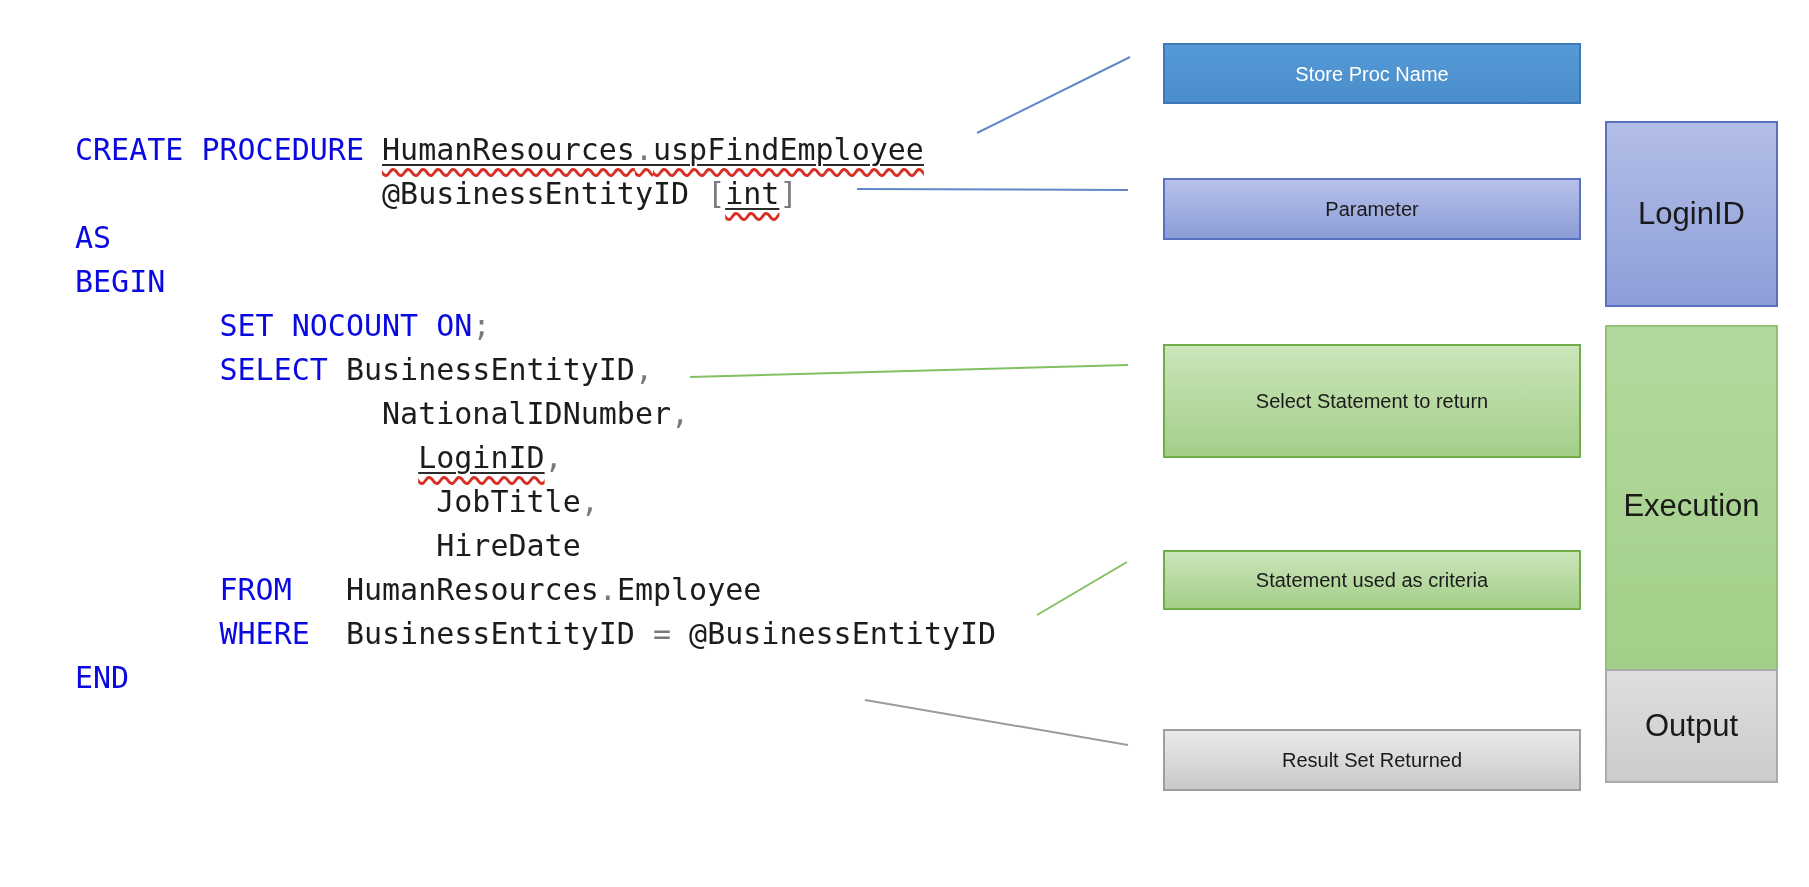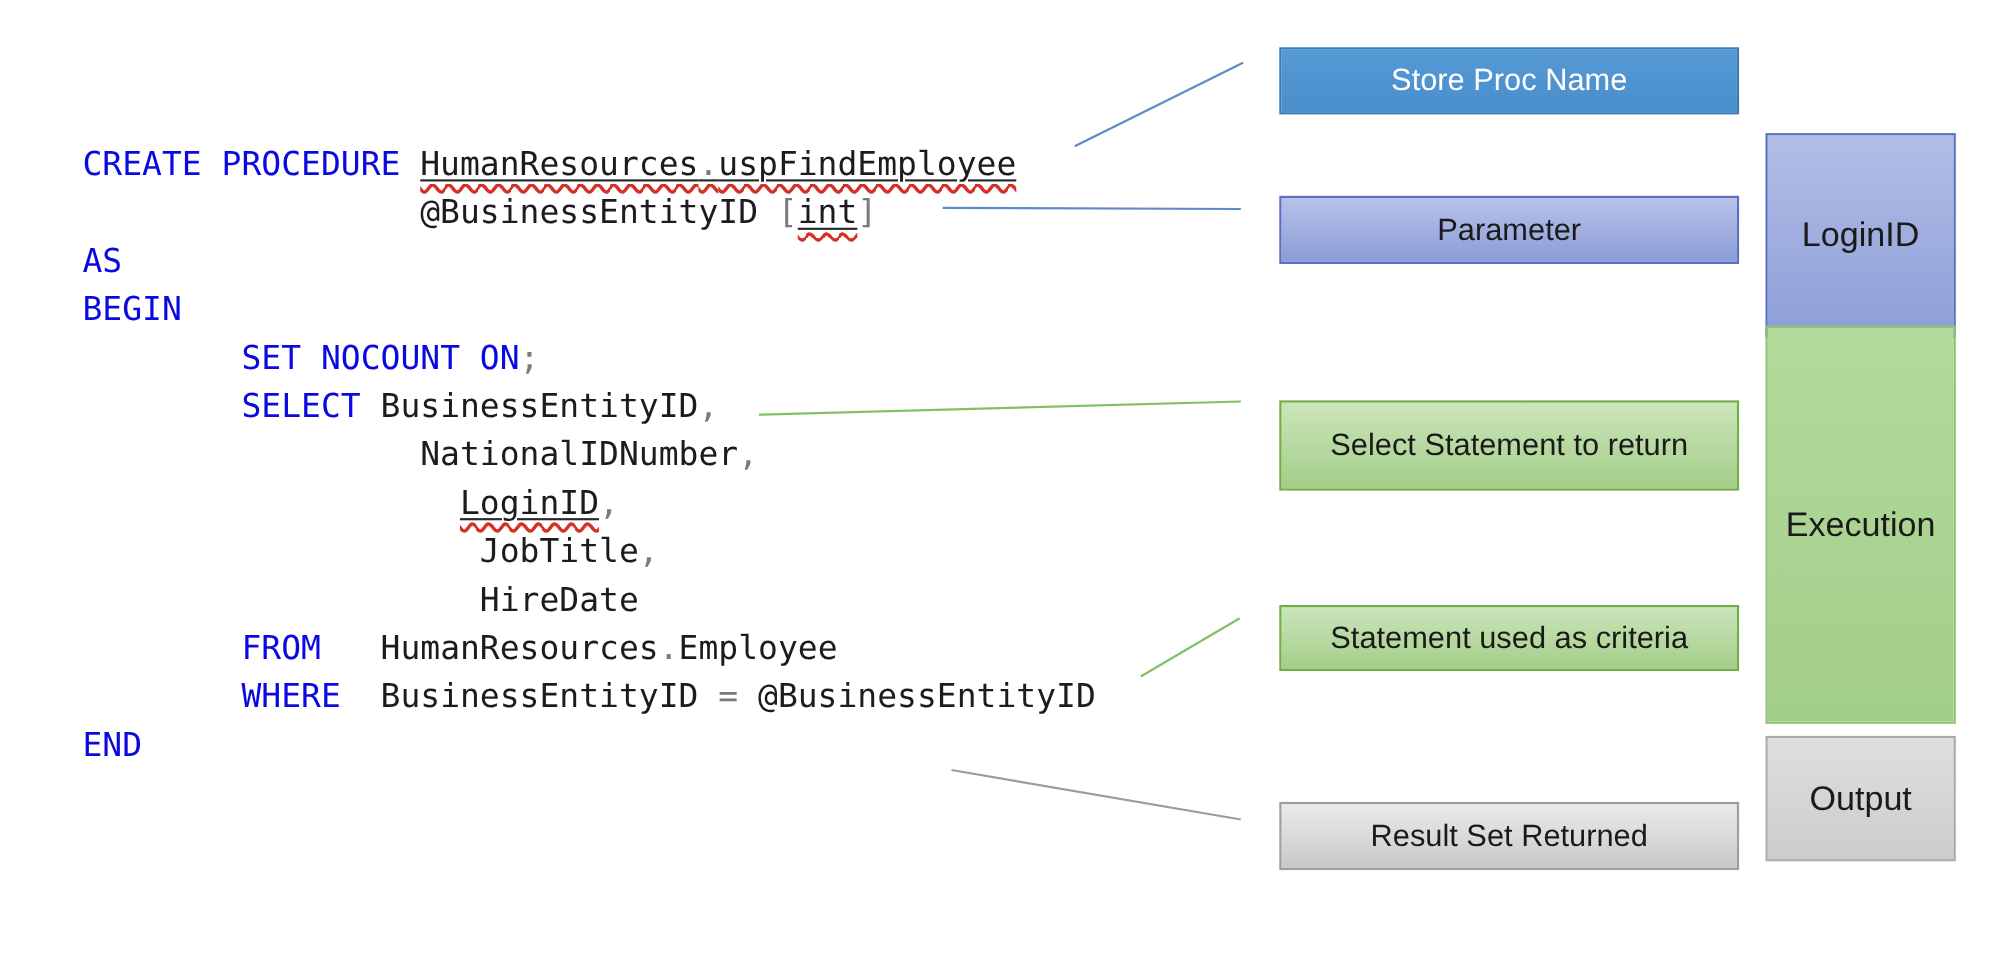--- a/index.html
+++ b/index.html
@@ -37,21 +37,21 @@
     text-decoration-thickness:2px;
     text-underline-offset:4px;
   }
   
   #connector-svg{position:absolute;left:0;top:0;}
   
   .callout{
     position:absolute;left:1163px;width:418px;
     box-sizing:border-box;
     display:flex;flex-direction:column;justify-content:center;align-items:center;
-    font-size:28px;color:#1a1a1a;
+    font-size:20px;color:#1a1a1a;
     text-align:center;line-height:1.3;
   }
   .callout.blue{
     background:linear-gradient(#549ad7,#4a8ecb);
     border:2px solid #3d7ab5;
     color:#ffffff;
   }
   .callout.periwinkle{
     background:linear-gradient(#b7c1e9,#8b9cd7);
     border:2px solid #5a71c2;
@@ -96,34 +96,34 @@
       <line x1="865" y1="700" x2="1128" y2="745" stroke="#9b9b9b" stroke-width="2"></line>
     </svg>
   <pre id="sql-code"><div class="code-line"><span class="tk-keyword">CREATE PROCEDURE </span><span class="squiggle"><span class="solid-underline"><span class="tk-identifier">HumanResources</span><span class="tk-punct">.</span><span class="tk-identifier">uspFindEmployee</span></span></span></div><div class="code-line"><span class="tk-plain">                 </span><span class="tk-identifier">@BusinessEntityID</span><span class="tk-plain"> </span><span class="tk-punct">[</span><span class="squiggle"><span class="solid-underline"><span class="tk-identifier">int</span></span></span><span class="tk-punct">]</span></div><div class="code-line"><span class="tk-keyword">AS</span></div><div class="code-line"><span class="tk-keyword">BEGIN</span></div><div class="code-line"><span class="tk-plain">        </span><span class="tk-keyword">SET NOCOUNT ON</span><span class="tk-punct">;</span></div><div class="code-line"><span class="tk-plain">        </span><span class="tk-keyword">SELECT</span><span class="tk-plain"> </span><span class="tk-identifier">BusinessEntityID</span><span class="tk-punct">,</span></div><div class="code-line"><span class="tk-plain">                 </span><span class="tk-identifier">NationalIDNumber</span><span class="tk-punct">,</span></div><div class="code-line"><span class="tk-plain">                   </span><span class="squiggle"><span class="solid-underline"><span class="tk-identifier">LoginID</span></span></span><span class="tk-punct">,</span></div><div class="code-line"><span class="tk-plain">                    </span><span class="tk-identifier">JobTitle</span><span class="tk-punct">,</span></div><div class="code-line"><span class="tk-plain">                    </span><span class="tk-identifier">HireDate</span></div><div class="code-line"><span class="tk-plain">        </span><span class="tk-keyword">FROM</span><span class="tk-plain">   </span><span class="tk-identifier">HumanResources</span><span class="tk-punct">.</span><span class="tk-identifier">Employee</span></div><div class="code-line"><span class="tk-plain">        </span><span class="tk-keyword">WHERE</span><span class="tk-plain">  </span><span class="tk-identifier">BusinessEntityID</span><span class="tk-plain"> </span><span class="tk-punct">=</span><span class="tk-plain"> </span><span class="tk-identifier">@BusinessEntityID</span></div><div class="code-line"><span class="tk-keyword">END</span></div></pre>
   <div id="callouts">
       <div class="callout blue" style="top: 43px; height: 61px;">
         <div>Store Proc Name</div>
       </div>
       <div class="callout periwinkle" style="top: 178px; height: 62px;">
         <div>Parameter</div>
       </div>
-      <div class="callout green" style="top: 364px; height: 82px;">
+      <div class="callout green" style="top: 344px; height: 114px;">
         <div>Select Statement to return</div>
       </div>
       <div class="callout green" style="top: 550px; height: 60px;">
         <div>Statement used as criteria</div>
       </div>
       <div class="callout gray" style="top: 729px; height: 62px;">
         <div>Result Set Returned</div>
       </div>
     </div>
   <div id="pipeline">
       <div class="pipeline-box periwinkle" style="top: 121px; height: 186px;">
         <div>LoginID</div>
       </div>
-      <div class="pipeline-box green" style="top: 296px; height: 362px;">
+      <div class="pipeline-box green" style="top: 325px; height: 362px;">
         <div>Execution</div>
       </div>
       <div class="pipeline-box gray" style="top: 669px; height: 114px;">
         <div>Output</div>
       </div>
     </div>
 </div>
 
 </body></html>

